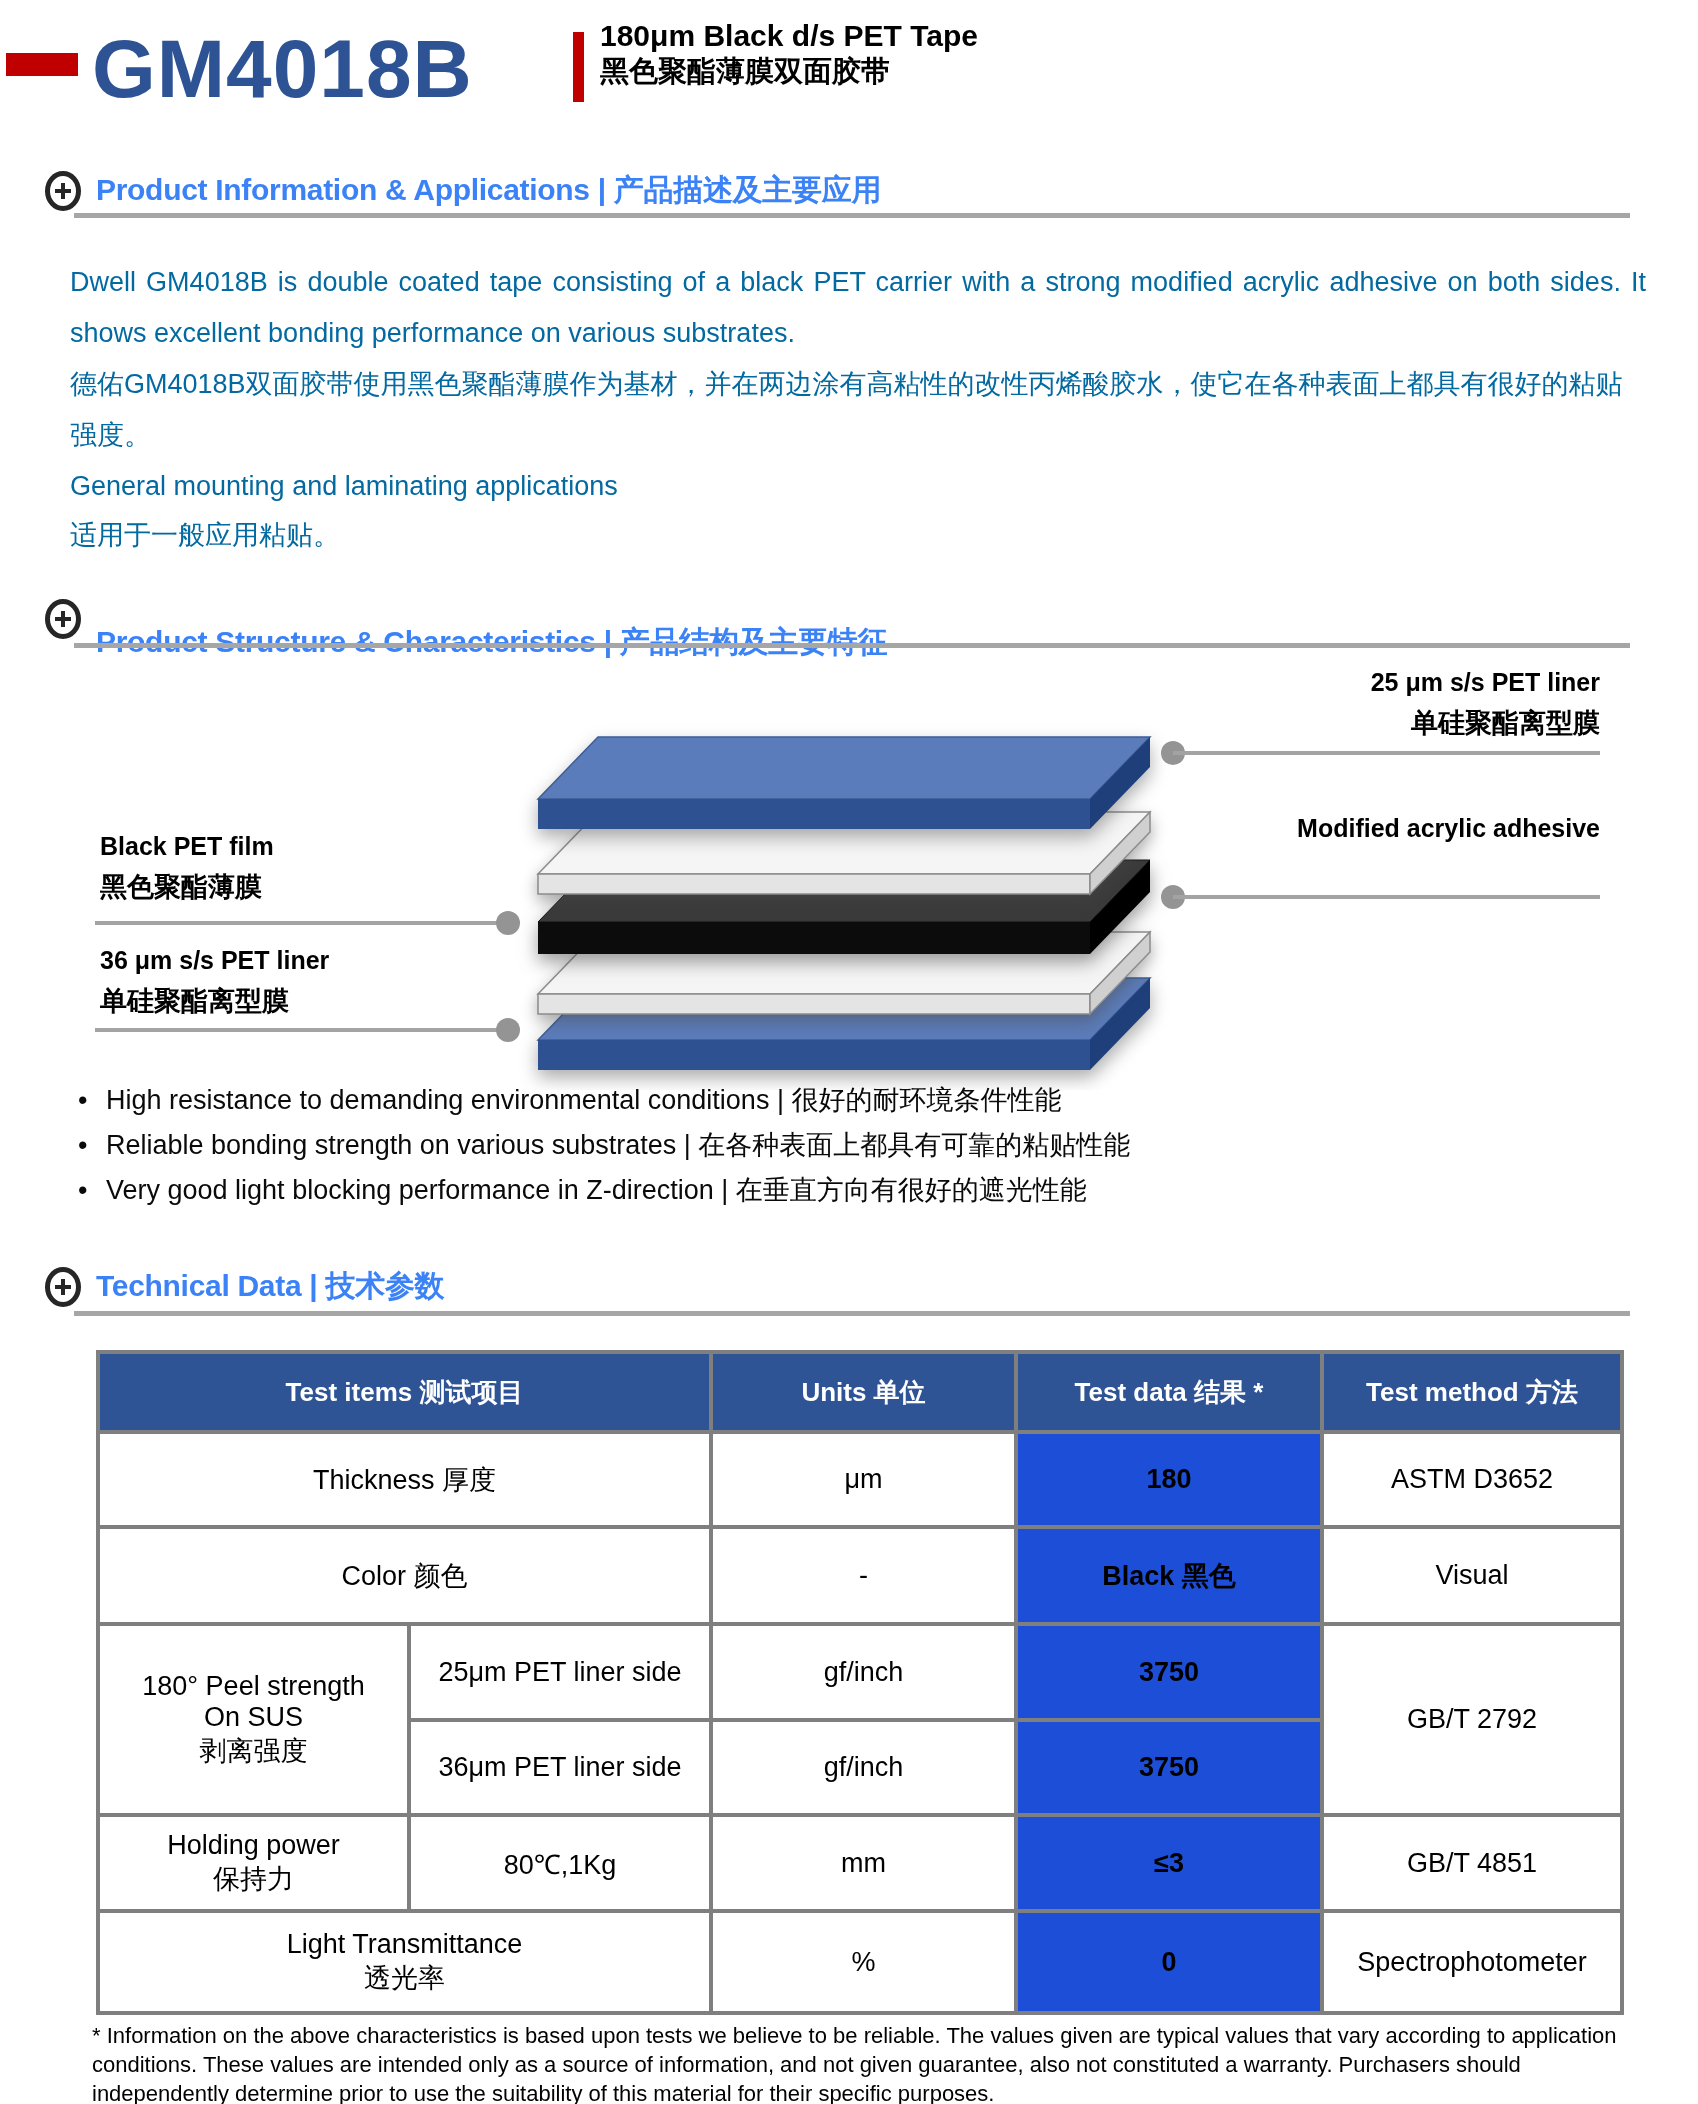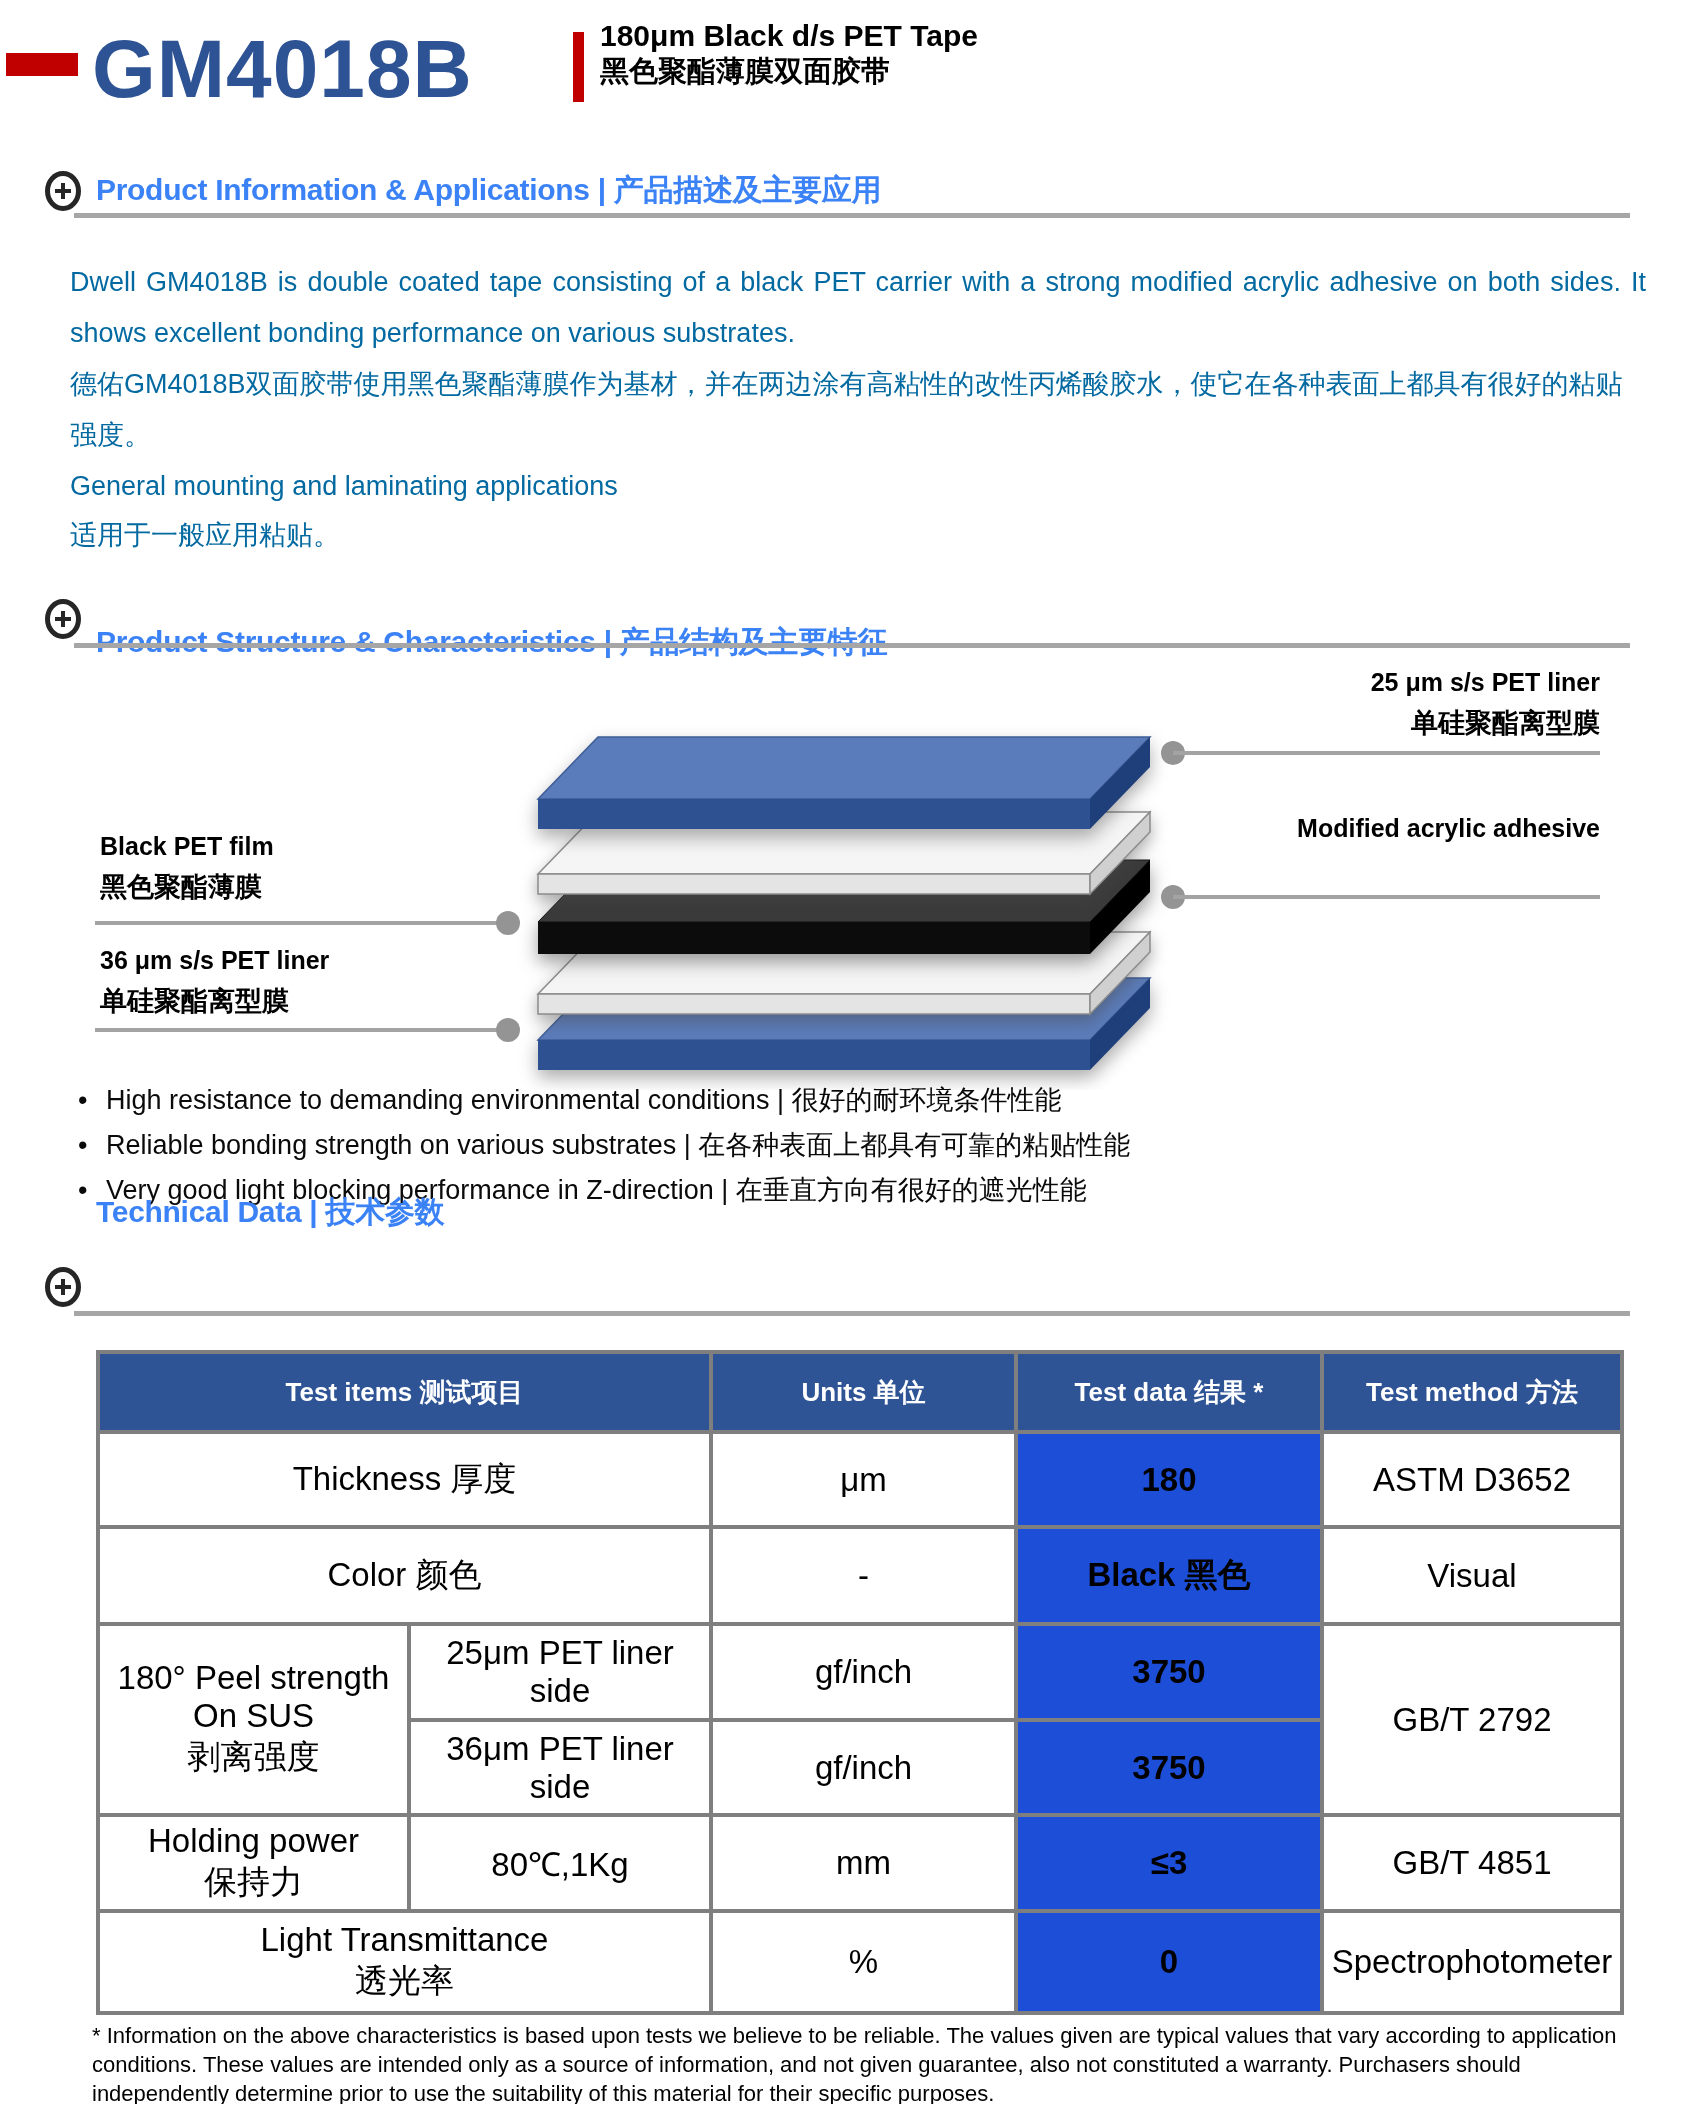--- a/index.html
+++ b/index.html
@@ -37,21 +37,21 @@
 
   
   .bullets { left:70px; top:1079px; list-style:none; }
   .bullets li { position:relative; padding-left:36px; height:45px; font-size:27px; line-height:42px; color:#0a0a0a; }
   .bullets li .marker { position:absolute; left:8px; top:0; font-size:27px; }
 
   
   table.tech { left:96px; top:1350px; width:1524px; border-collapse:collapse; table-layout:fixed; position:absolute; }
   table.tech th, table.tech td {
     border:4px solid #7F7F7F; text-align:center; vertical-align:middle;
-    font-size:33px; padding:2px 6px;
+    font-size:27px; padding:2px 6px;
   }
   table.tech th { background:#2E5496; color:#ffffff; font-weight:bold; font-size:26px; height:80px; }
   td.result { background:#1d4ed8; font-weight:bold; }
   .pre { white-space:pre-line; }
 
   
   .footnote { left:92px; top:2021px; width:1528px; font-size:22px; line-height:29px; color:#000; }
 
   svg { display:block; }
 </style>
@@ -157,21 +157,21 @@
   <li><span class="marker">•</span><span>Very good light blocking performance in Z-direction | 在垂直方向有很好的遮光性能</span></li>
 </ul>
 
 <div class="abs sec-icon" style="top:1266px;">
   <svg width="38" height="42" viewBox="0 0 38 42">
     <ellipse cx="19" cy="21" rx="15.5" ry="17.5" fill="none" stroke="#262626" stroke-width="5"></ellipse>
     <line x1="19" y1="13" x2="19" y2="29" stroke="#262626" stroke-width="4"></line>
     <line x1="11" y1="21" x2="27" y2="21" stroke="#262626" stroke-width="4"></line>
   </svg>
 </div>
-<div class="abs sec-title" style="top:1192px;">Technical Data | 技术参数</div>
+<div class="abs sec-title" style="top:1266px;">Technical Data | 技术参数</div>
 <div class="abs rule" style="top:1311px;"></div>
 
 <table class="tech">
   <colgroup>
       <col style="width:311px">
       <col style="width:302px">
       <col style="width:305px">
       <col style="width:306px">
       <col style="width:300px">
     </colgroup>

